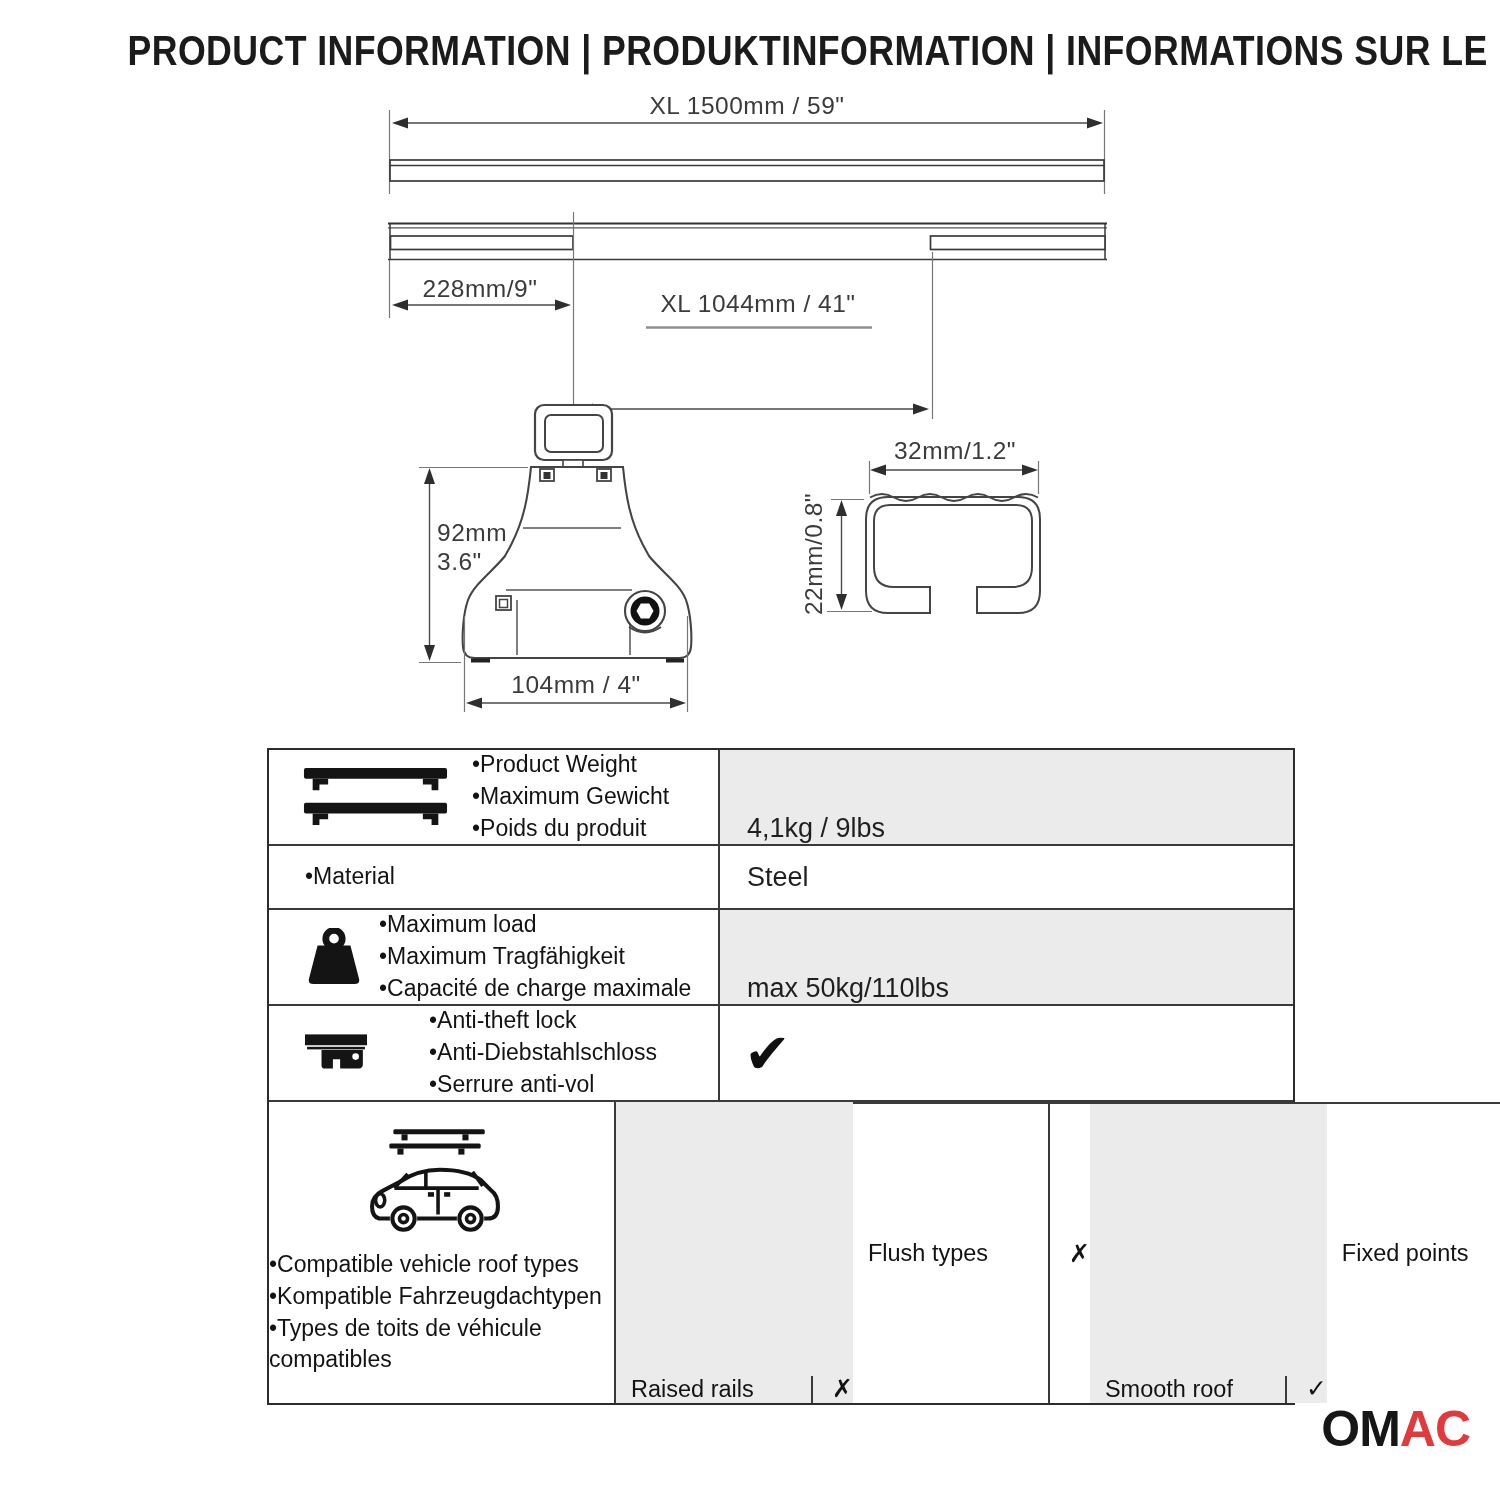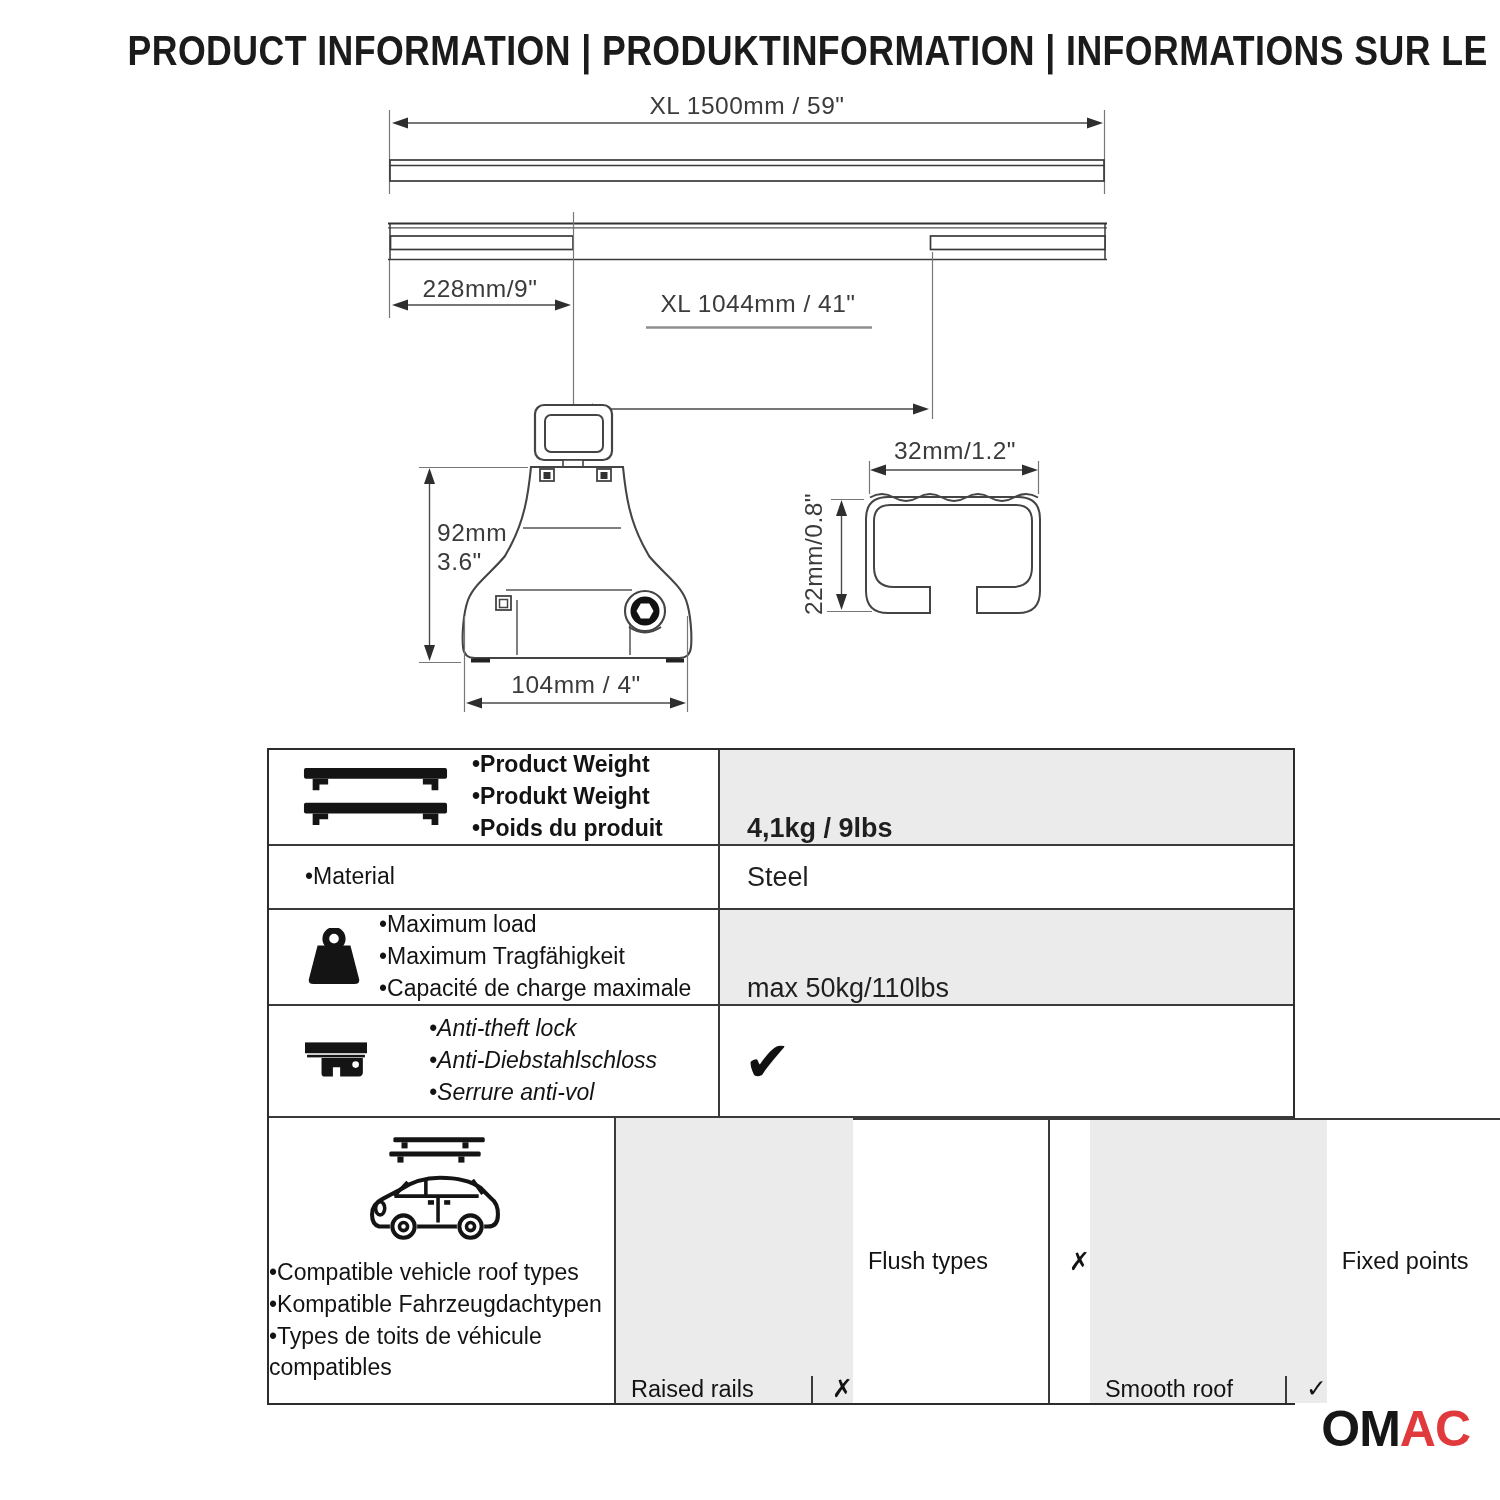--- a/index.html
+++ b/index.html
@@ -9,21 +9,21 @@
          font-weight:700;font-size:43px;line-height:1.15;color:#1b1b1b;
          transform:scaleX(0.83);transform-origin:center;white-space:nowrap;letter-spacing:0.5px;}
   svg.diagram{position:absolute;left:0;top:0;width:1500px;height:745px;}
   svg.diagram text{font-family:"Liberation Sans",sans-serif;fill:#3b3b3b;font-size:24.5px;letter-spacing:0.5px;}
 
   
   .spec-table{position:absolute;left:267px;top:748px;width:1028px;height:657px;
               border:2px solid #2c2c2c;box-sizing:border-box;display:flex;flex-direction:column;background:#fff;}
   .trow{display:flex;border-top:2px solid #3a3a3a;box-sizing:border-box;flex:none;}
   .trow:first-child{border-top:none;}
-  .r1{height:94px;font-weight:bold;} .r2{height:64px;} .r3{height:96px;} .r4{height:112px;font-style:italic;} .r5{flex:1;}
+  .r1{height:94px;} .r2{height:64px;} .r3{height:96px;} .r4{height:96px;} .r5{flex:1;}
   .lcell{width:451px;border-right:2px solid #3a3a3a;box-sizing:border-box;
          display:flex;align-items:center;background:#fff;}
   .vcell{flex:1;display:flex;align-items:center;background:#fff;}
   .shade{background:#ebebeb;align-items:flex-end;}
   .labels{font-size:23px;line-height:1.38;color:#131313;}
   .val{font-size:27px;color:#1f1f1f;padding-left:27px;}
   .r1 .lcell{padding-left:34px;gap:24px;}
   .r2 .lcell{padding-left:36px;}
   .r3 .lcell{padding-left:36px;gap:16px;}
   .r4 .lcell{padding-left:36px;gap:62px;}
@@ -152,21 +152,21 @@
           <path d="M10,11 h16 v6 h-9 v6 h-7 z"></path>
           <path d="M124,11 h16 v12 h-7 v-6 h-9 z"></path>
           <g transform="translate(0,36)">
             <rect x="1" y="0" width="148" height="11" rx="2"></rect>
             <path d="M10,11 h16 v6 h-9 v6 h-7 z"></path>
             <path d="M124,11 h16 v12 h-7 v-6 h-9 z"></path>
           </g>
         </svg>
         <div class="labels">
           <div>•Product Weight</div>
-          <div>•Produkt Weight</div>
+          <div>•Maximum Gewicht</div>
           <div>•Poids du produit</div>
         </div>
       </div>
       <div class="vcell shade">
         <span class="val">4,1kg / 9lbs</span>
       </div>
     </div>
 
     <div class="trow r2">
       <div class="lcell">

